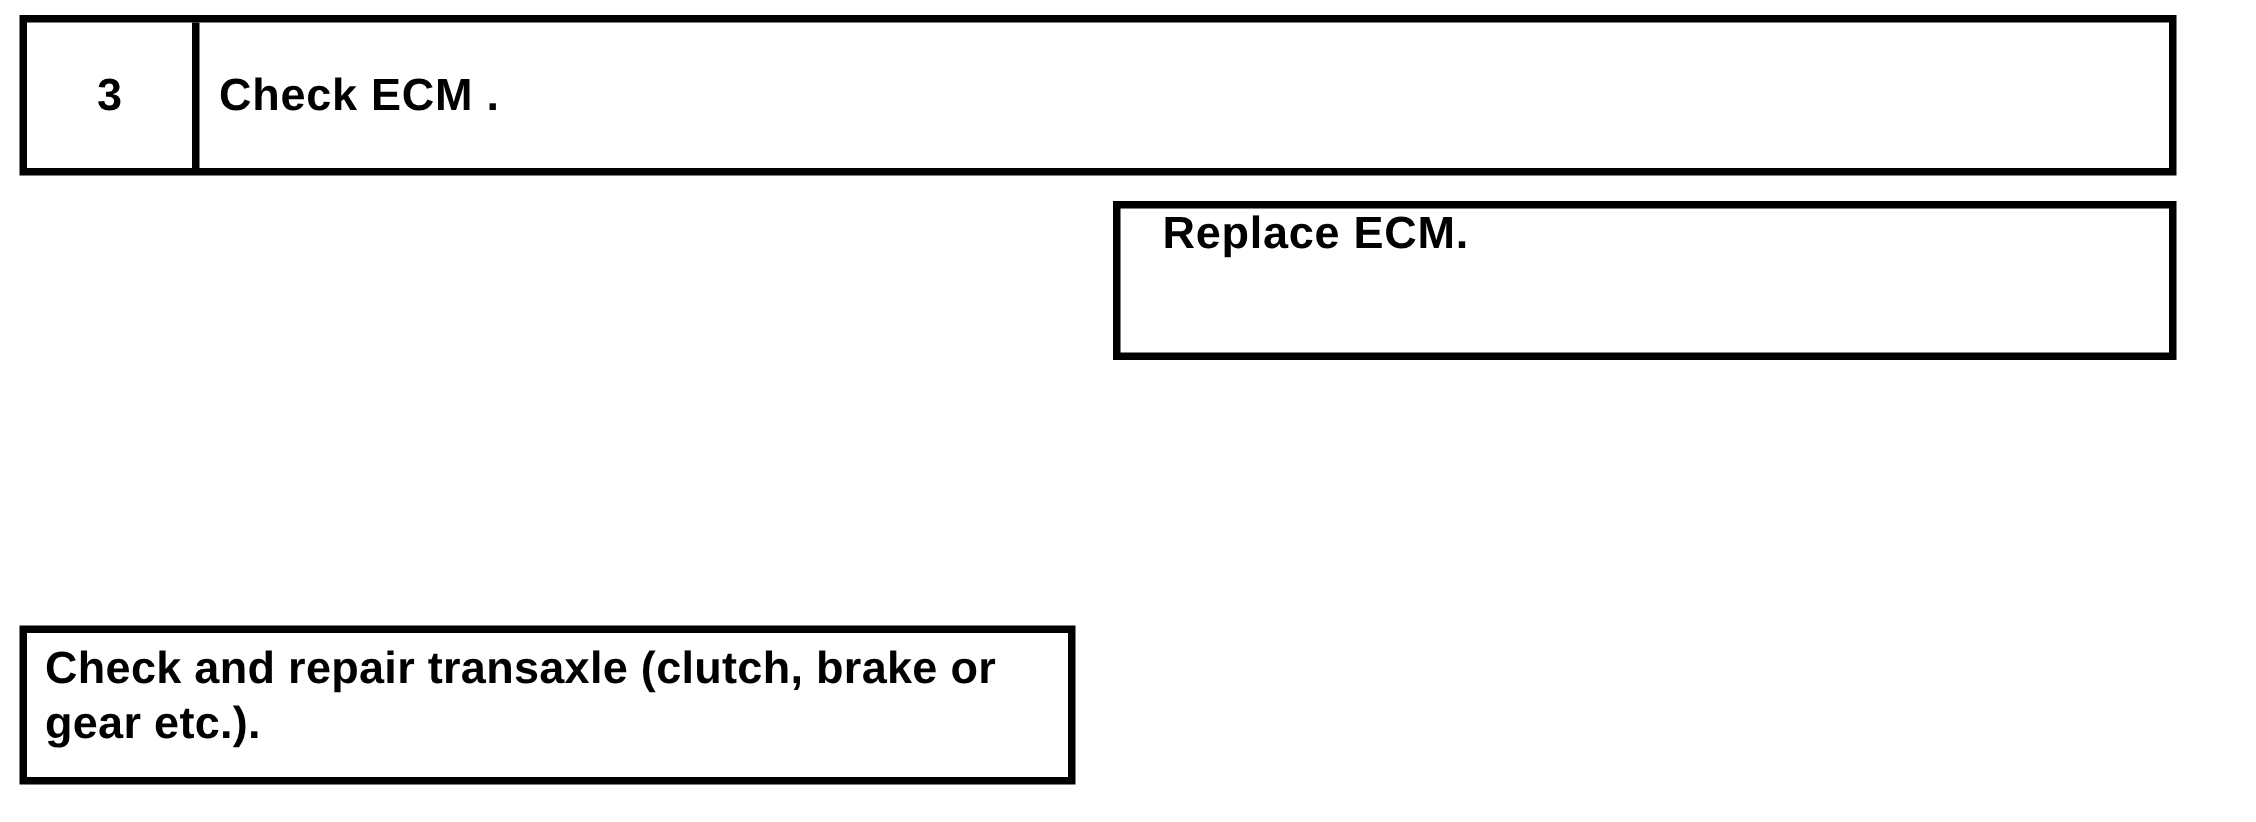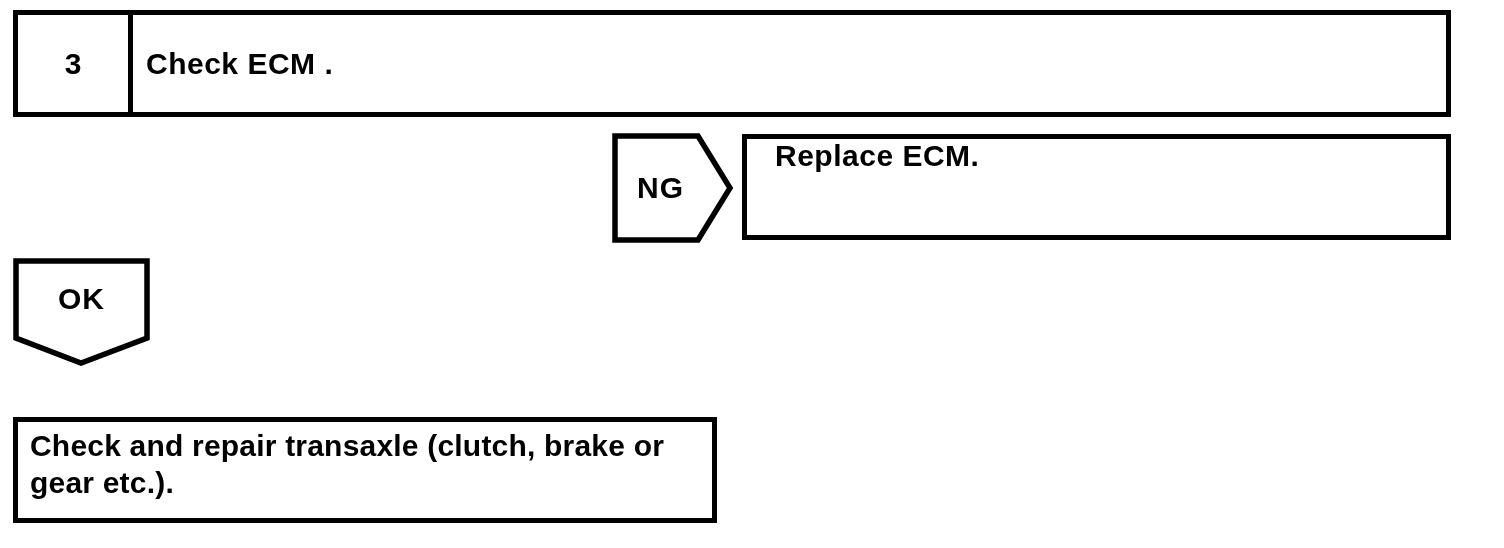--- a/index.html
+++ b/index.html
@@ -119,35 +119,23 @@
 </head>
 <body>
 
 <div class="canvas">
 
   <div class="box step-box">
     <div class="step-num">3</div>
     <div class="step-title">Check ECM .</div>
   </div>
 
-  <div class="connector ng-connector">
-    <svg width="122" height="110" viewBox="0 0 122 110">
-      <polygon points="3,3 86,3 118,55 86,107 3,107" fill="#ffffff" stroke="#000000" stroke-width="5.5" stroke-linejoin="miter"></polygon>
-    </svg>
-    <div class="conn-label ng-label">NG</div>
-  </div>
 
   <div class="box ng-action">
     <span>Replace ECM.</span>
   </div>
 
-  <div class="connector ok-connector">
-    <svg width="137" height="108" viewBox="0 0 137 108">
-      <polygon points="3,3 134,3 134,80 68,105 3,80" fill="#ffffff" stroke="#000000" stroke-width="5.5" stroke-linejoin="miter"></polygon>
-    </svg>
-    <div class="conn-label ok-label">OK</div>
-  </div>
 
   <div class="box result-box">
     <span>Check and repair transaxle (clutch, brake or gear etc.).</span>
   </div>
 
 </div>
 
 </body></html>

